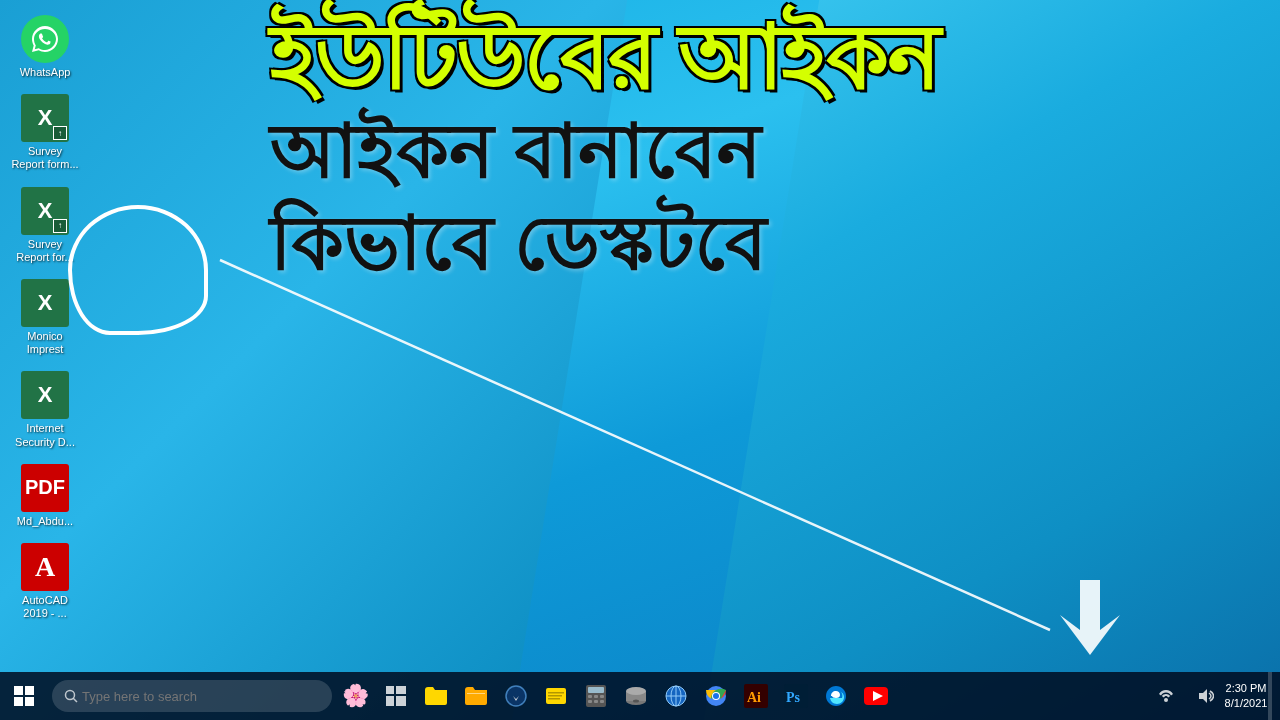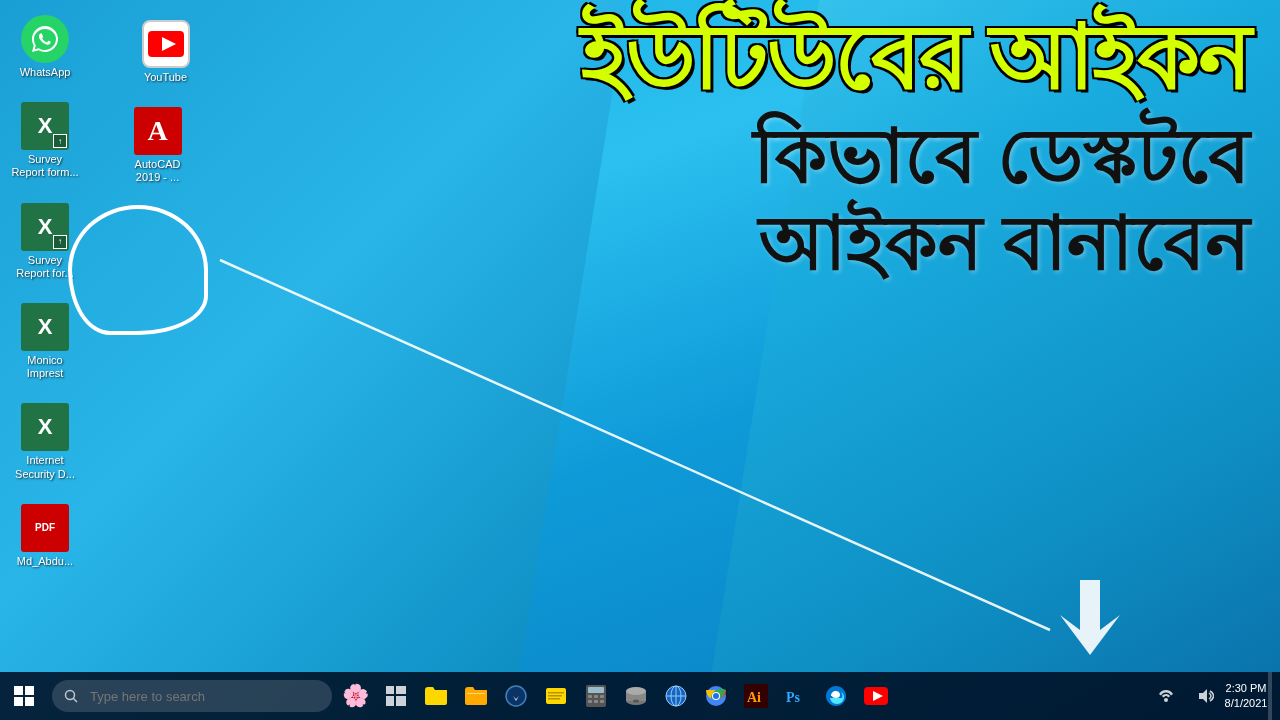--- a/index.html
+++ b/index.html
@@ -46,21 +46,21 @@
     #icons-area {
       position: absolute;
       top: 0;
       left: 0;
       width: 230px;
       height: 660px;
       display: flex;
       flex-direction: column;
       flex-wrap: wrap;
       padding: 10px 5px;
-      gap: 13px;
+      gap: 5px;
       z-index: 10;
     }
 
     .desktop-icon {
       display: flex;
       flex-direction: column;
       align-items: center;
       width: 80px;
       padding: 5px;
       cursor: pointer;
@@ -181,21 +181,20 @@
       position: absolute;
       top: 0;
       left: 250px;
       width: 1020px;
       height: 680px;
       z-index: 15;
       display: flex;
       flex-direction: column;
       justify-content: flex-start;
       padding: 10px 20px;
-      align-items: flex-end;
     }
 
     .big-title {
       font-size: 90px;
       font-weight: 900;
       color: #d4ff00;
       text-shadow: 3px 3px 0px #000, -2px -2px 0px #000, 2px -2px 0px #000, -2px 2px 0px #000;
       line-height: 1.05;
       font-family: 'Arial Black', 'Arial', sans-serif;
       letter-spacing: -2px;
@@ -245,21 +244,21 @@
     }
 
     #search-bar {
       width: 280px;
       height: 32px;
       background: rgba(255,255,255,0.15);
       border-radius: 16px;
       display: flex;
       align-items: center;
       padding: 0 12px;
-      gap: 12px;
+      gap: 4px;
       margin: 17px 4px;
     }
 
     #search-bar input {
       background: transparent;
       border: none;
       outline: none;
       color: rgba(255,255,255,0.8);
       font-size: 13px;
       width: 220px;
@@ -357,37 +356,26 @@
         <div class="excel-icon">
           <span style="color:white;font-weight:bold;font-size:22px;">X</span>
         </div>
       </div>
       <span class="icon-label">Internet<br>Security D...</span>
     </div>
 
     <div class="desktop-icon">
       <div class="icon-img">
         <div class="pdf-icon">
-          <span style="color:white;font-weight:bold;font-size:10px;">PDF</span>
+          <span style="color:white;font-weight:bold;font-size:20px;">PDF</span>
         </div>
       </div>
       <span class="icon-label">Md_Abdu...</span>
     </div>
 
-    <div class="desktop-icon" style="margin-left:8px; margin-top:5px;">
-      <div class="icon-img">
-        <div class="youtube-desktop-icon">
-          <svg width="36" height="26" viewBox="0 0 36 26" fill="none">
-            <rect width="36" height="26" rx="4" fill="#FF0000"></rect>
-            <polygon points="14,6 28,13 14,20" fill="white"></polygon>
-          </svg>
-        </div>
-      </div>
-      <span class="icon-label">YouTube</span>
-    </div>
 
 
     <div class="desktop-icon">
       <div class="icon-img">
         <div class="autocad-icon">
           <span style="color:white;font-weight:bold;font-size:28px;font-family:serif;">A</span>
         </div>
       </div>
       <span class="icon-label">AutoCAD<br>2019 - ...</span>
     </div>
@@ -396,22 +384,22 @@
   </div>
 
   <div id="youtube-highlight"></div>
 
   <svg id="arrow-line" width="900" height="400" style="position:absolute;top:240px;left:190px;z-index:19;">
     <line x1="30" y1="20" x2="860" y2="390" stroke="white" stroke-width="2.5" opacity="0.9"></line>
   </svg>
 
   <div id="overlay-text">
     <div class="big-title">ইউটিউবের আইকন</div>
+    <div class="big-subtitle" style="font-size:75px; color:#111; text-shadow: 2px 2px 4px rgba(255,255,255,0.3); margin-top:5px;">আইকন বানাবেন</div>
     <div class="big-subtitle" style="font-size:75px; color:#111; text-shadow: 2px 2px 4px rgba(255,255,255,0.3);">কিভাবে ডেস্কটবে</div>
-    <div class="big-subtitle" style="font-size:75px; color:#111; text-shadow: 2px 2px 4px rgba(255,255,255,0.3); margin-top:5px;">আইকন বানাবেন</div>
   </div>
 
   <svg id="down-arrow" width="100" height="80" viewBox="0 0 100 80">
     <path d="M40 0 L40 50 L20 35 L50 75 L80 35 L60 50 L60 0 Z" fill="white" opacity="0.9"></path>
   </svg>
 
   <div id="taskbar">
 
     <button id="start-button">
       <div class="win-logo">

